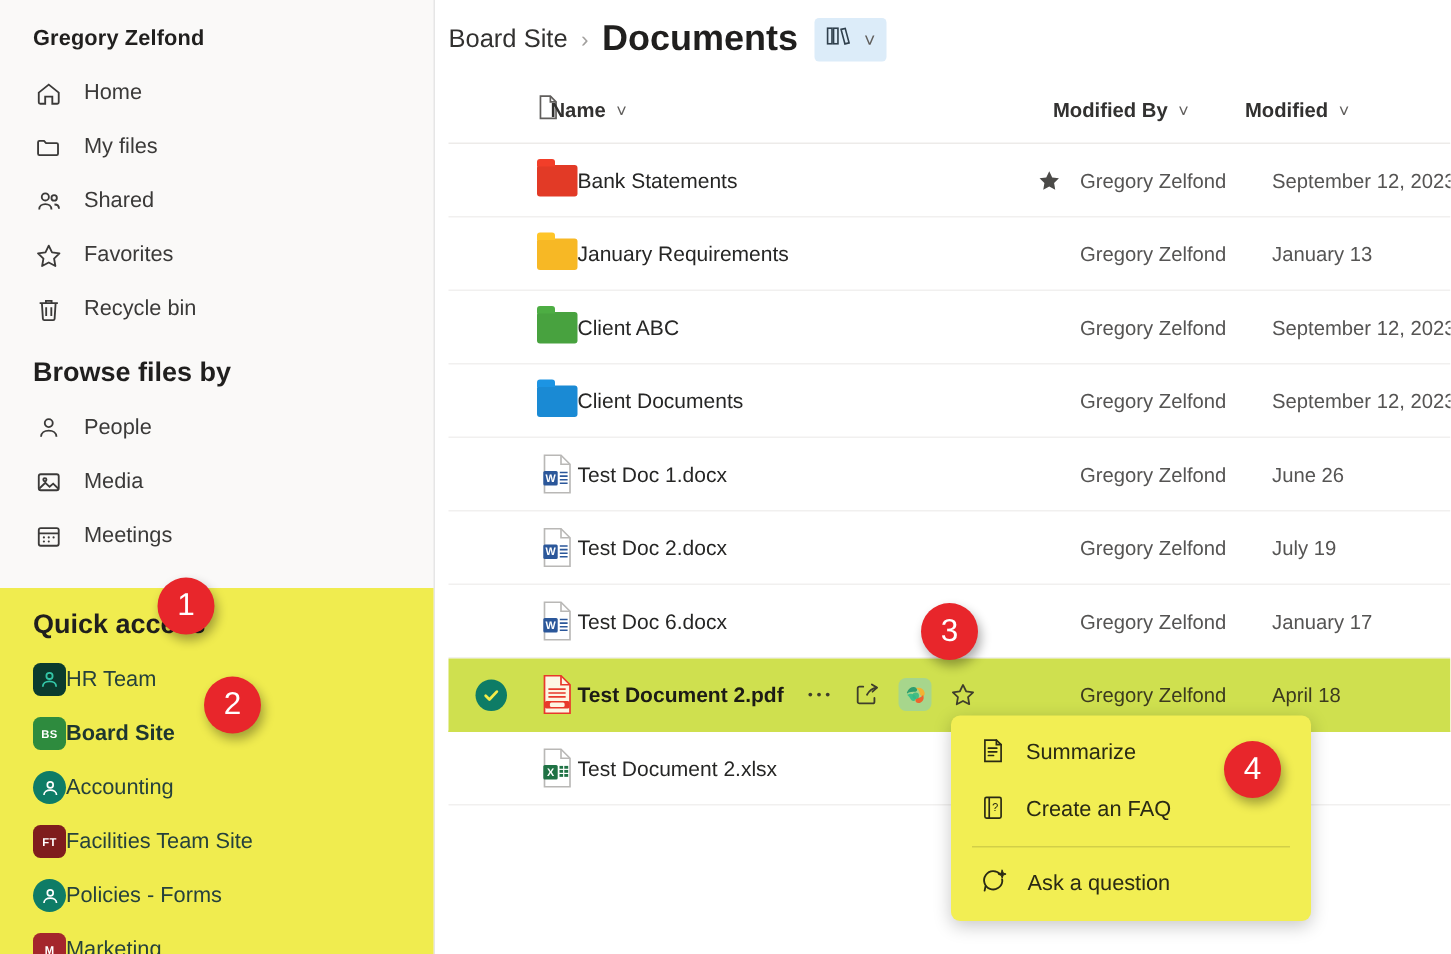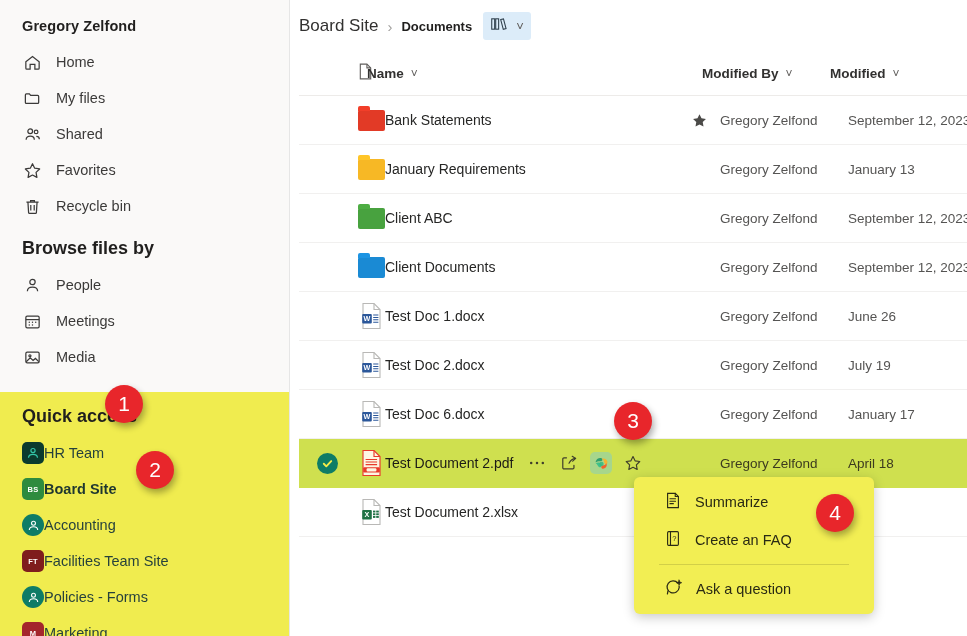--- a/index.html
+++ b/index.html
@@ -60,21 +60,21 @@
   }
 
   
   .main { flex: 1 1 auto; position: relative; background: #fff; height: 636px; }
   .breadcrumb {
     display: flex; align-items: center; gap: 9px;
     height: 52px; padding-left: 9px;
   }
   .bc-site { font-size: 17px; color: #323130; cursor: pointer; }
   .bc-sep { font-size: 15px; color: #a19f9d; }
-  .bc-cur { font-size: 13px; font-weight: bold; color: #201f1e; }
+  .bc-cur { font-size: 24px; font-weight: bold; color: #201f1e; }
   .bc-pill {
     display: flex; align-items: center; gap: 7px;
     background: #dcecf9; border-radius: 3px; padding: 4px 7px 4px 7px;
     margin-left: 2px; cursor: pointer;
   }
 
   
   .tbl { position: absolute; left: 9px; right: 0; top: 52px; }
   .th-row {
     display: flex; align-items: center; height: 44px;
@@ -89,21 +89,21 @@
   .chev { color: #605e5c; }
 
   .row {
     display: flex; align-items: center; height: 49px;
     border-bottom: 1px solid #f1f0ef; cursor: pointer; position: relative;
   }
   .row.selected { background: #cfe04f; border-bottom-color: #cfe04f; }
   .cell-txt { font-size: 13.5px; color: #555453; white-space: nowrap; }
   .row.selected .cell-txt { color: #3c3a1f; }
   .fname { font-size: 14px; color: #262625; white-space: nowrap; }
-  .row.selected .fname { font-weight: normal; color: #1c1b16; }
+  .row.selected .fname { font-weight: bold; color: #1c1b16; }
 
   .fico { width: 28px; height: 28px; flex: 0 0 28px; display:flex; align-items:center; justify-content:center; margin-left: 58px; }
   .folder { width: 27px; height: 21px; border-radius: 2px; position: relative; }
   .folder::before {
     content:''; position:absolute; left:0; top:-4px; width:12px; height:5px;
     border-radius: 2px 2px 0 0; background: inherit; filter: brightness(1.07);
   }
 
   .row-actions { display: flex; align-items: center; gap: 10px; margin-left: 6px; }
   .act { width: 22px; height: 22px; display:flex; align-items:center; justify-content:center; cursor: pointer; }
@@ -112,21 +112,21 @@
   .check-sel {
     position: absolute; left: 18px; width: 21px; height: 21px; border-radius: 50%;
     background: #0e7c66; display: flex; align-items: center; justify-content: center;
   }
 
   
   .ctx-menu {
     position: absolute; left: 344px; top: 477px; width: 240px;
     background: #f2ee53; border-radius: 6px;
     box-shadow: 0 3px 12px rgba(0,0,0,.22);
-    padding: 6px 15px; z-index: 30;
+    padding: 6px 4px; z-index: 30;
   }
   .ctx-item {
     display: flex; align-items: center; gap: 13px;
     height: 38px; padding-left: 15px; font-size: 14.5px; color: #2a2a14; cursor: pointer;
   }
   .ctx-div { height: 1px; background: rgba(0,0,0,.13); margin: 5px 10px; }
 
   
   .badge {
     position: absolute; width: 38px; height: 38px; border-radius: 50%;
@@ -195,46 +195,46 @@
     <div class="section-head">Browse files by</div>
 
     <div class="nav-item">
       <span class="nav-ico">
         <svg width="19" height="19" viewBox="0 0 20 20" fill="none" stroke="#3b3a39" stroke-width="1.3">
             <circle cx="10" cy="6.4" r="2.8"></circle>
             <path d="M4.6 16c0-2.7 2.4-4.3 5.4-4.3s5.4 1.6 5.4 4.3"></path>
           </svg>
       </span>
       <span>People</span>
+    </div>
+
+    <div class="nav-item">
+      <span class="nav-ico">
+        <svg width="19" height="19" viewBox="0 0 20 20" fill="none" stroke="#3b3a39" stroke-width="1.3">
+            <rect x="3" y="4.4" width="14" height="11.2" rx="1.4"></rect>
+            <circle cx="7.3" cy="8.2" r="1.1"></circle>
+            <path d="M3.4 14.4l4.2-4 3 2.8 2.5-2.2 3.5 3.4"></path>
+          </svg>
+      </span>
+      <span>Media</span>
     </div>
 
     <div class="nav-item">
       <span class="nav-ico">
         <svg width="19" height="19" viewBox="0 0 20 20" fill="none" stroke="#3b3a39" stroke-width="1.3">
             <rect x="3" y="4.3" width="14" height="12.4" rx="1.4"></rect>
             <path d="M3 8h14"></path>
             <circle cx="6.6" cy="10.8" r=".75" fill="#3b3a39" stroke="none"></circle>
             <circle cx="10" cy="10.8" r=".75" fill="#3b3a39" stroke="none"></circle>
             <circle cx="13.4" cy="10.8" r=".75" fill="#3b3a39" stroke="none"></circle>
             <circle cx="6.6" cy="13.7" r=".75" fill="#3b3a39" stroke="none"></circle>
             <circle cx="10" cy="13.7" r=".75" fill="#3b3a39" stroke="none"></circle>
           </svg>
       </span>
       <span>Meetings</span>
-    </div>
-
-    <div class="nav-item">
-      <span class="nav-ico">
-        <svg width="19" height="19" viewBox="0 0 20 20" fill="none" stroke="#3b3a39" stroke-width="1.3">
-            <rect x="3" y="4.4" width="14" height="11.2" rx="1.4"></rect>
-            <circle cx="7.3" cy="8.2" r="1.1"></circle>
-            <path d="M3.4 14.4l4.2-4 3 2.8 2.5-2.2 3.5 3.4"></path>
-          </svg>
-      </span>
-      <span>Media</span>
     </div>
 
     <div class="quick-wrap">
       <div class="section-head">Quick access</div>
 
       <div class="qa-item">
         <span class="qa-ico">
           <span class="ring">
             <svg width="16" height="16" viewBox="0 0 20 20" fill="none" stroke="#34c6a8" stroke-width="1.5">
                 <circle cx="10" cy="7" r="2.6"></circle>

